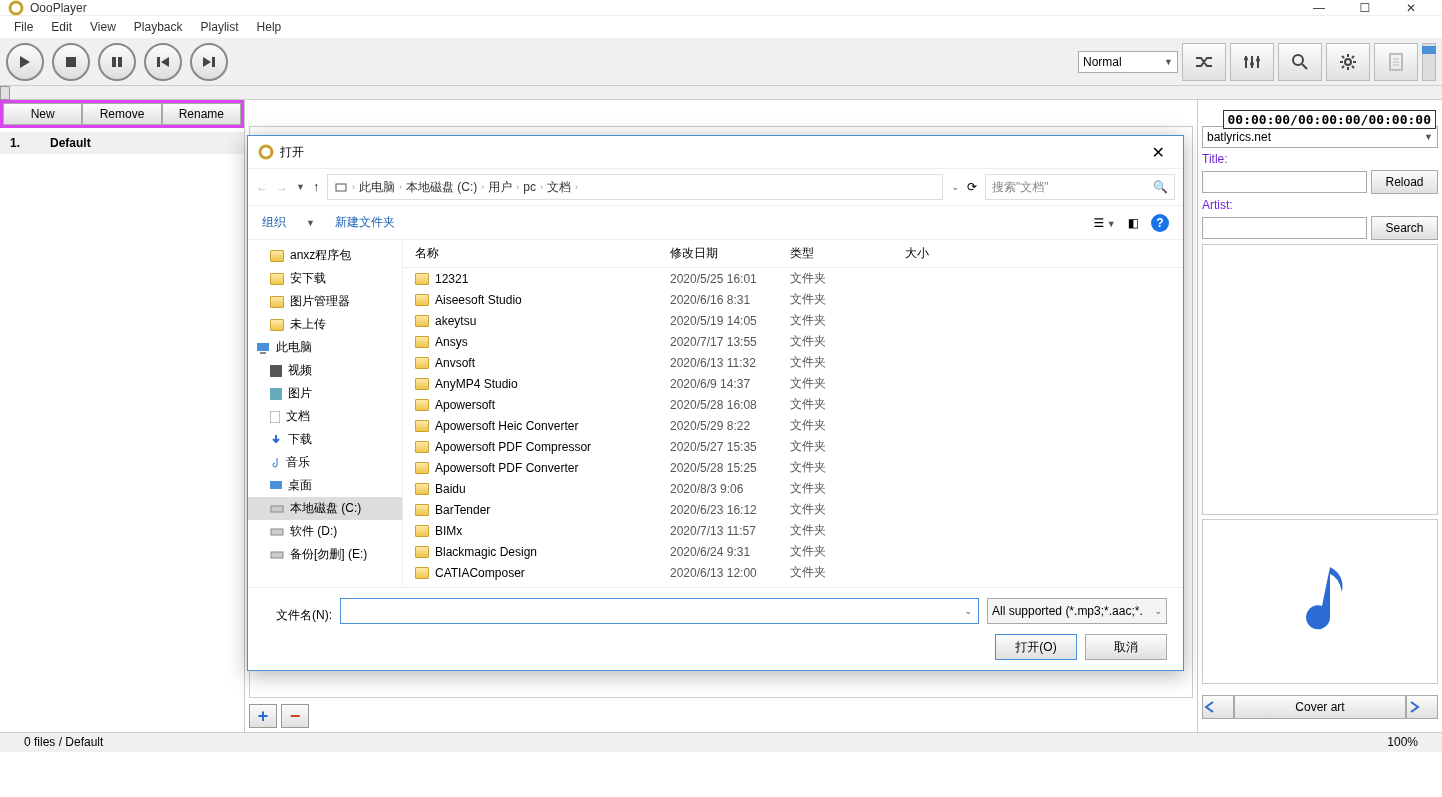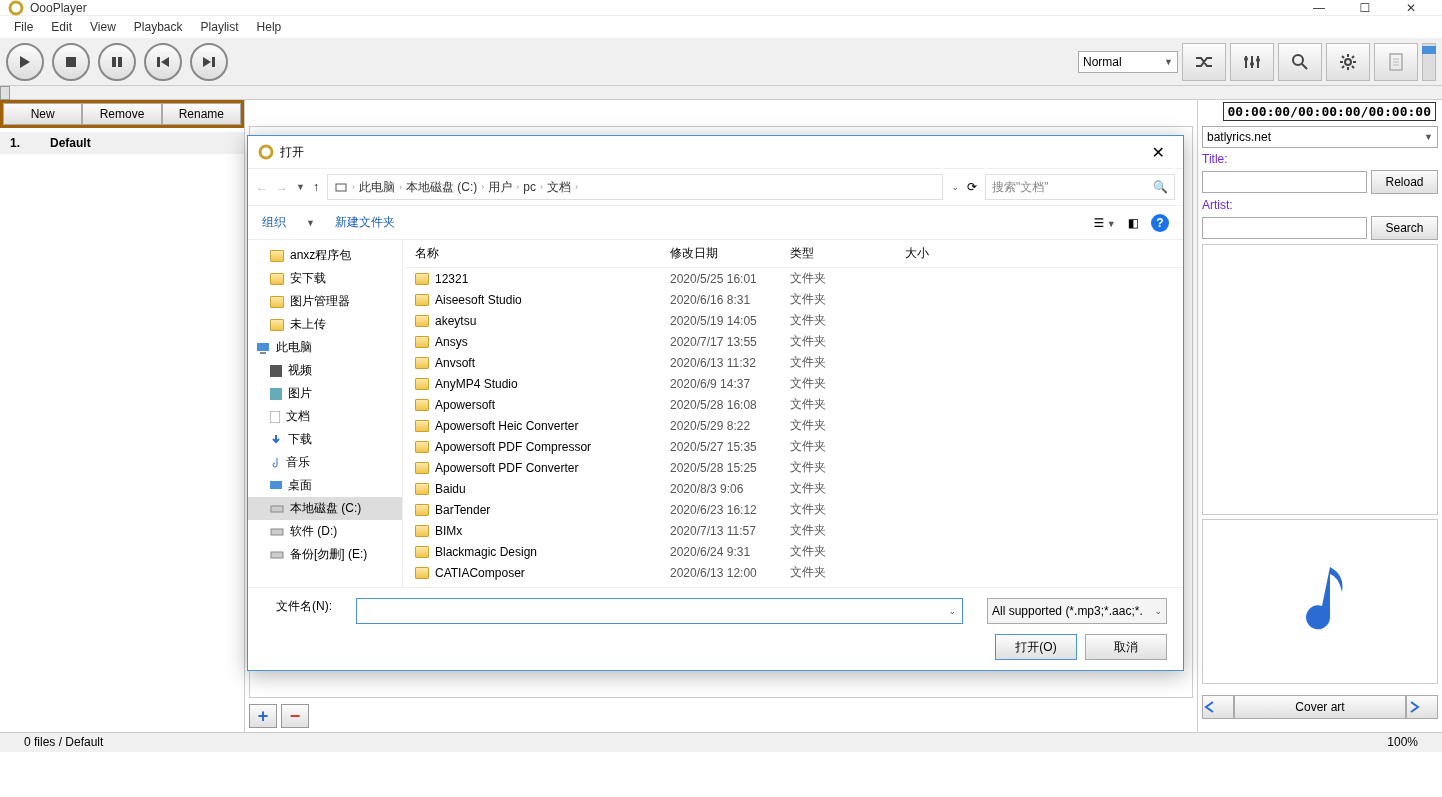--- a/index.html
+++ b/index.html
@@ -14,27 +14,27 @@
 .toolbar{height:48px;background:#f0f0f0;border-bottom:1px solid #ccc;display:flex;align-items:center;padding:0 6px;position:relative}
 .pbtn{width:38px;height:38px;border:2px solid #888;border-radius:50%;background:linear-gradient(#fcfcfc,#ddd);margin-right:8px;display:flex;align-items:center;justify-content:center}
 .toolbar-right{position:absolute;right:6px;top:5px;display:flex;align-items:center;gap:4px}
 .combo{width:100px;height:22px;border:1px solid #aaa;background:#fff;display:flex;align-items:center;padding:0 4px;justify-content:space-between}
 .tbtn{width:44px;height:38px;border:1px solid #bbb;background:linear-gradient(#fcfcfc,#e0e0e0);display:flex;align-items:center;justify-content:center}
 .vslider{width:14px;height:38px;background:#ddd;border:1px solid #bbb;position:relative}
 .vslider .thumb{position:absolute;width:14px;height:8px;background:#4a90d9;top:2px;left:-1px}
 .seekbar{height:14px;background:#f0f0f0;border-bottom:1px solid #ccc;position:relative}
 .seekbar .thumb{position:absolute;width:10px;height:14px;background:#e0e0e0;border:1px solid #999;left:0;top:0}
 .timebox{font-family:monospace;font-weight:bold;font-size:13px;padding:1px 4px;border:1px solid #333;background:#fff;white-space:nowrap}
-.timerow{position:absolute;right:6px;top:104px;z-index:5}
+.timerow{position:absolute;right:6px;top:112px;z-index:5}
 .mainrow{display:flex;height:632px}
 .leftcol{width:245px;border-right:1px solid #ccc;display:flex;flex-direction:column}
 .tabs{height:24px;display:flex;border-bottom:1px solid #ccc;background:#f0f0f0}
 .tab{padding:3px 10px;border:1px solid #ccc;border-bottom:none;background:#fff;display:flex;align-items:center;gap:4px;margin-right:-1px}
 .tab.inactive{background:#f0f0f0}
-.plbtns{height:28px;display:flex;gap:0;padding:3px;background:#a16207}
+.plbtns{height:28px;display:flex;gap:0;padding:3px;background:#d946ef}
 .plbtns button{flex:1;border:1px solid #aaa;background:linear-gradient(#fcfcfc,#e0e0e0);height:22px}
 .pllist{flex:1;background:#fff;padding:4px 0}
 .plitem{padding:4px 10px;display:flex}
 .plitem.sel{background:#f0f0f0;font-weight:bold}
 .plnum{width:40px}
 .midcol{flex:1;display:flex;flex-direction:column}
 .tracklist{flex:1;background:#fff;border:1px solid #ccc;margin:26px 4px 4px}
 .midbot{height:30px;padding:2px 4px;display:flex;gap:4px}
 .sqbtn{width:28px;height:24px;border:1px solid #999;background:linear-gradient(#fcfcfc,#e0e0e0);display:flex;align-items:center;justify-content:center;font-size:18px;font-weight:bold}
 .rightcol{width:245px;display:flex;flex-direction:column;border-left:1px solid #ccc}
@@ -69,21 +69,21 @@
 .dsitem.sel{background:#ddd}
 .dsitem.top{padding-left:8px;font-weight:500}
 .dmain{flex:1;overflow:hidden;position:relative}
 .dhdr{height:28px;display:flex;border-bottom:1px solid #eee;align-items:center;padding-left:12px;position:sticky;top:0;background:#fff}
 .dhdr .c1{width:255px}.dhdr .c2{width:120px}.dhdr .c3{width:115px}.dhdr .c4{width:60px}
 .drows{overflow-y:auto}
 .drow{height:21px;display:flex;align-items:center;padding-left:12px}
 .drow .c1{width:255px;display:flex;align-items:center;gap:6px}
 .drow .c2{width:120px;color:#555}.drow .c3{width:115px;color:#555}
 .dfoot{padding:10px 16px;display:flex;flex-direction:column;gap:10px;border-top:1px solid #eee}
-.dfrow{display:flex;align-items:flex-start;gap:24px}
+.dfrow{display:flex;align-items:flex-end;gap:8px}
 .dfrow label{width:68px;text-align:right}
 .dfrow .inp{flex:1;height:26px;border:1px solid #4a90d9;display:flex;align-items:center;justify-content:flex-end;padding:0 6px}
 .dfrow .filter{width:180px;height:26px;border:1px solid #aaa;display:flex;align-items:center;padding:0 4px;justify-content:space-between;background:#f4f4f4}
 .dbtns{display:flex;justify-content:flex-end;gap:8px}
 .dbtns button{width:82px;height:26px;border:1px solid #aaa;background:linear-gradient(#fcfcfc,#e0e0e0)}
 .dbtns button.def{border:1px solid #4a90d9}
 .fico{width:16px;height:14px;background:linear-gradient(#ffe9a8,#f0c44c);border:1px solid #caa32f;border-radius:1px;display:inline-block}
 .fico.s{width:14px;height:12px}
 svg{display:block}
 .chev{font-size:9px;color:#555}

